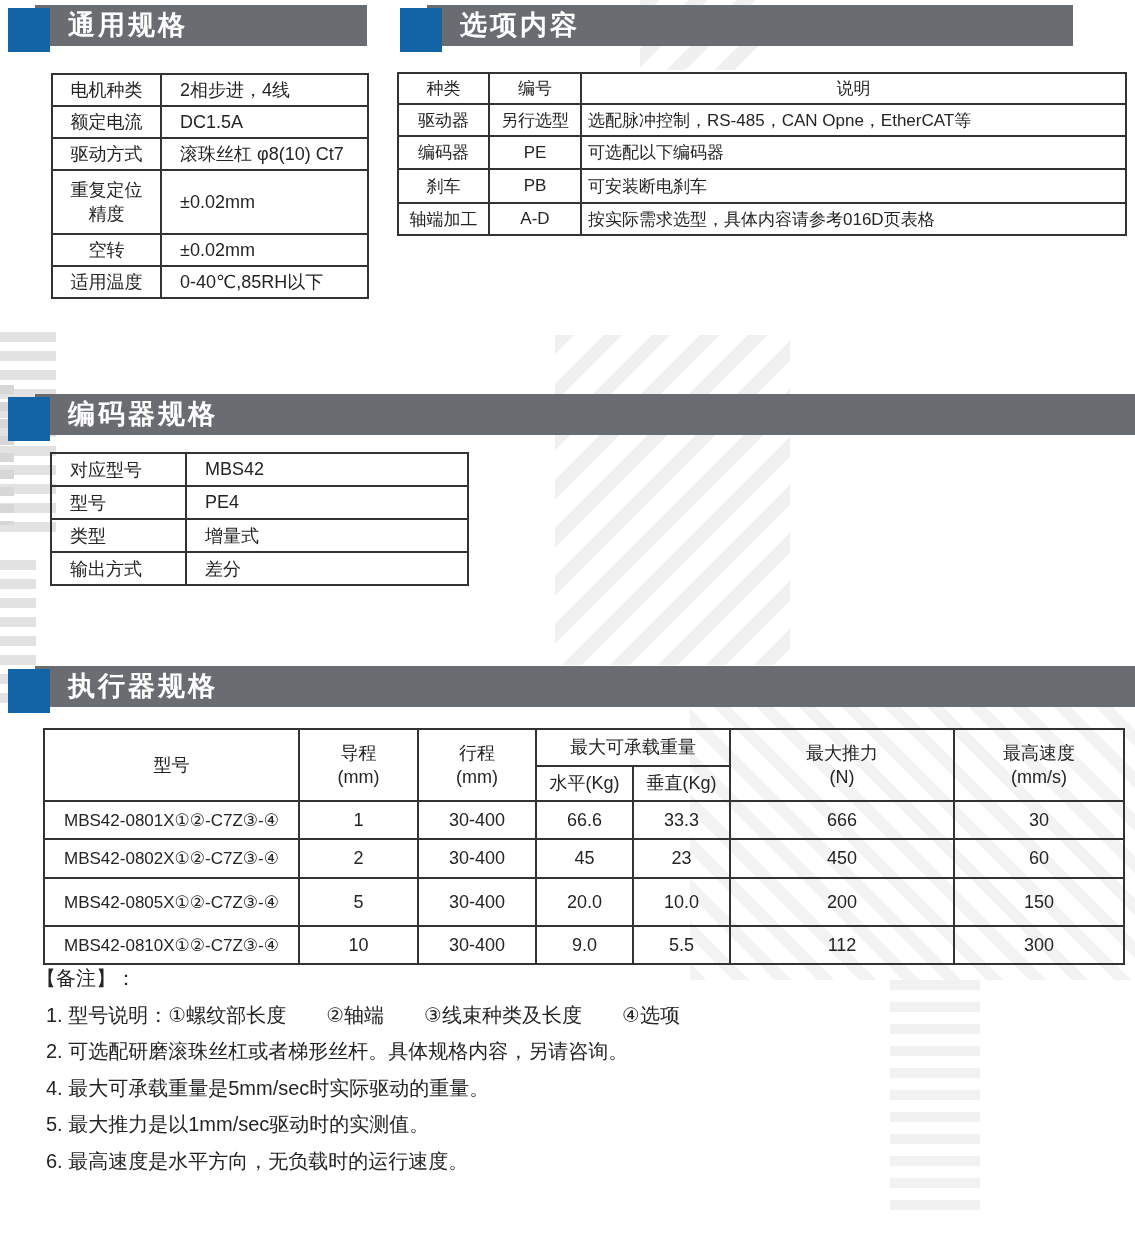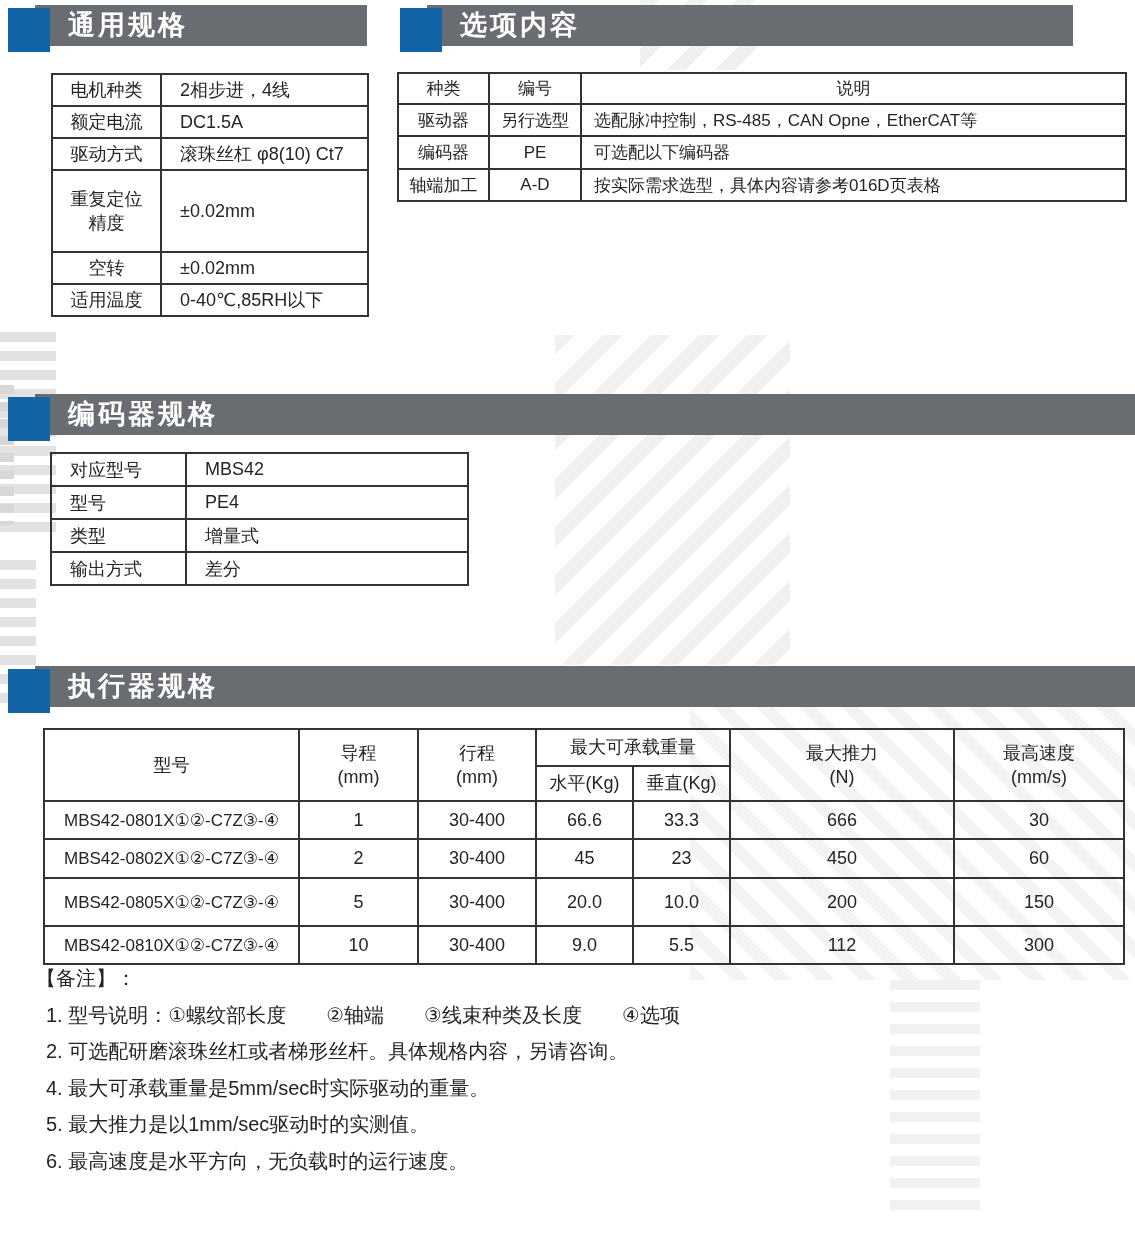--- a/index.html
+++ b/index.html
@@ -22,21 +22,21 @@
     color:#ffffff;font-size:27px;font-weight:bold;letter-spacing:3px;white-space:nowrap;}
   
   table{border-collapse:collapse;table-layout:fixed;position:absolute;z-index:1;background:transparent;}
   td,th{border:2px solid #363133;font-weight:normal;overflow:hidden;}
   .t-spec td{font-size:18px;}
   .t-spec .lbl{text-align:center;padding:0 14px;}
   .t-spec .val{text-align:left;padding:0 2px 0 18px;margin-top:32px;}
   .t-opt td,.t-opt th{font-size:17px;}
   .t-opt th{text-align:center;padding:0 2px;}
   .t-opt .c{text-align:center;padding:0 2px;}
-  .t-opt .l{text-align:left;padding:0 4px 0 12px;}
+  .t-opt .l{text-align:left;padding:0 4px 0 6px;}
   .t-enc td{font-size:18px;}
   .t-enc .lbl{text-align:left;padding:0 2px 0 18px;}
   .t-enc .val{text-align:left;padding:0 2px 0 18px;}
   .t-act th,.t-act td{font-size:18px;text-align:center;padding:0 2px;}
   .t-act th{white-space:pre-line;line-height:1.35;}
   .t-act td.model{font-size:17px;}
   
   .notes{position:absolute;left:36px;top:960px;width:1085px;z-index:1;font-size:20px;}
   .notes .line{line-height:36.5px;white-space:nowrap;}
   .notes .item{margin-left:10px;}
@@ -77,21 +77,21 @@
       <td class="val">2相步进，4线</td>
     </tr>
     <tr style="height:32px">
       <td class="lbl">额定电流</td>
       <td class="val">DC1.5A</td>
     </tr>
     <tr style="height:32px">
       <td class="lbl">驱动方式</td>
       <td class="val">滚珠丝杠 φ8(10) Ct7</td>
     </tr>
-    <tr style="height:82px">
+    <tr style="height:64px">
       <td class="lbl">重复定位精度</td>
       <td class="val">±0.02mm</td>
     </tr>
     <tr style="height:32px">
       <td class="lbl">空转</td>
       <td class="val">±0.02mm</td>
     </tr>
     <tr style="height:32px">
       <td class="lbl">适用温度</td>
       <td class="val">0-40℃,85RH以下</td>
@@ -113,20 +113,25 @@
     </tr>
     <tr style="height:32px">
       <td class="c">驱动器</td>
       <td class="c">另行选型</td>
       <td class="l">选配脉冲控制，RS-485，CAN Opne，EtherCAT等</td>
     </tr>
     <tr style="height:33px">
       <td class="c">编码器</td>
       <td class="c">PE</td>
       <td class="l">可选配以下编码器</td>
+    </tr>
+    <tr style="height:34px">
+      <td class="c">刹车</td>
+      <td class="c">PB</td>
+      <td class="l">可安装断电刹车</td>
     </tr>
     <tr style="height:32px">
       <td class="c">轴端加工</td>
       <td class="c">A-D</td>
       <td class="l">按实际需求选型，具体内容请参考016D页表格</td>
     </tr>
   </tbody>
     </table>
 
   <div class="sec-header" style="left:8px;top:394px;width:1127px">

